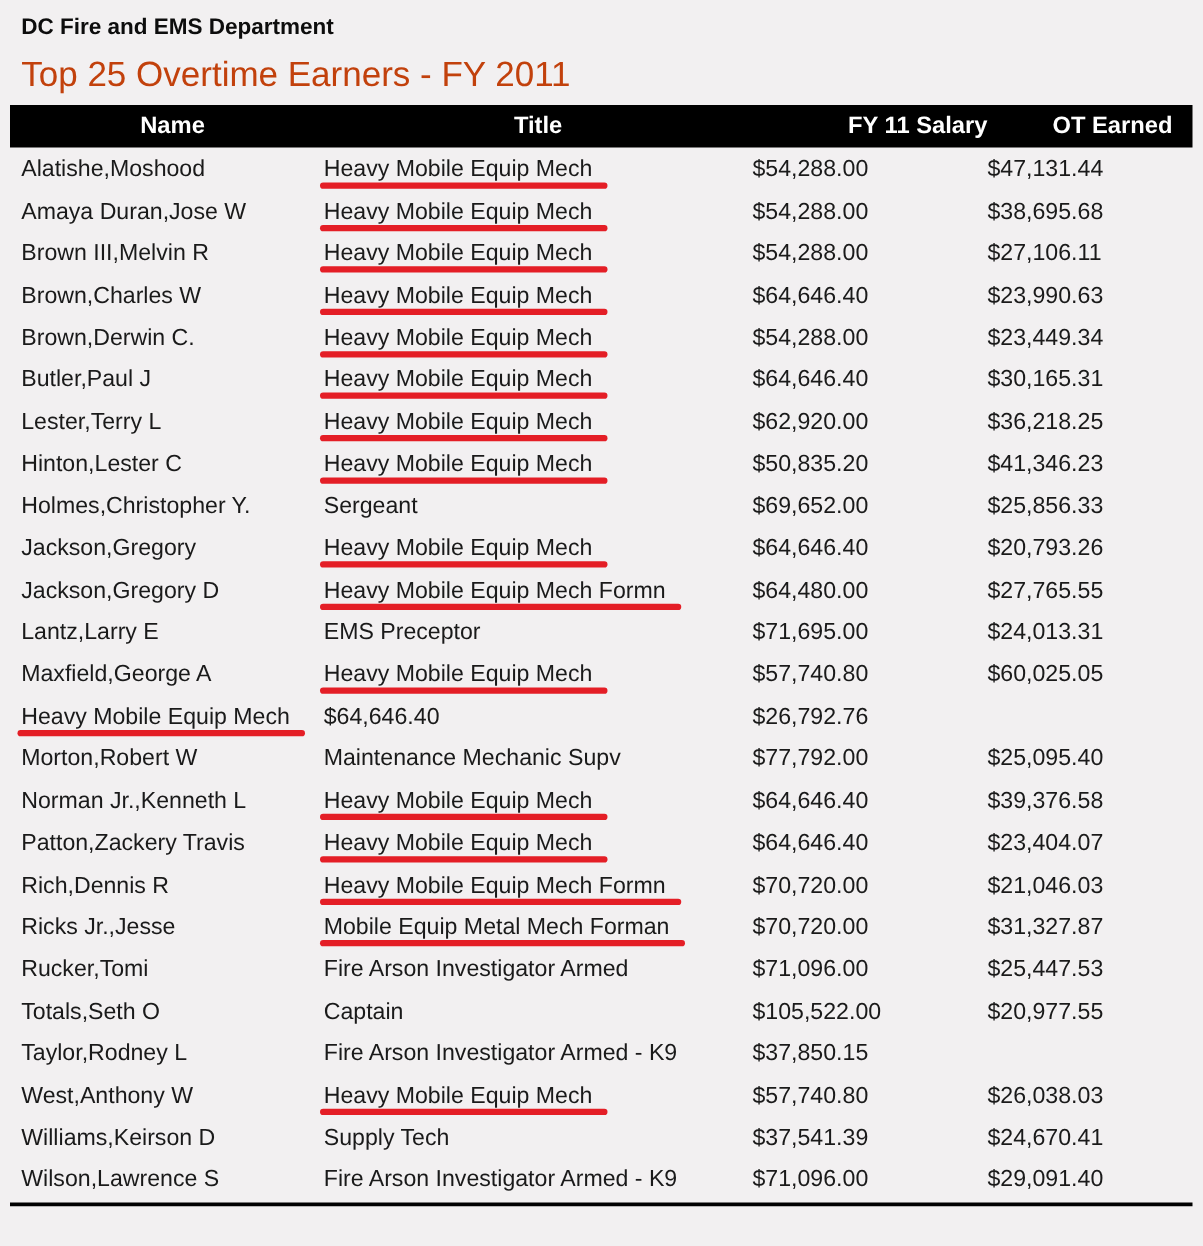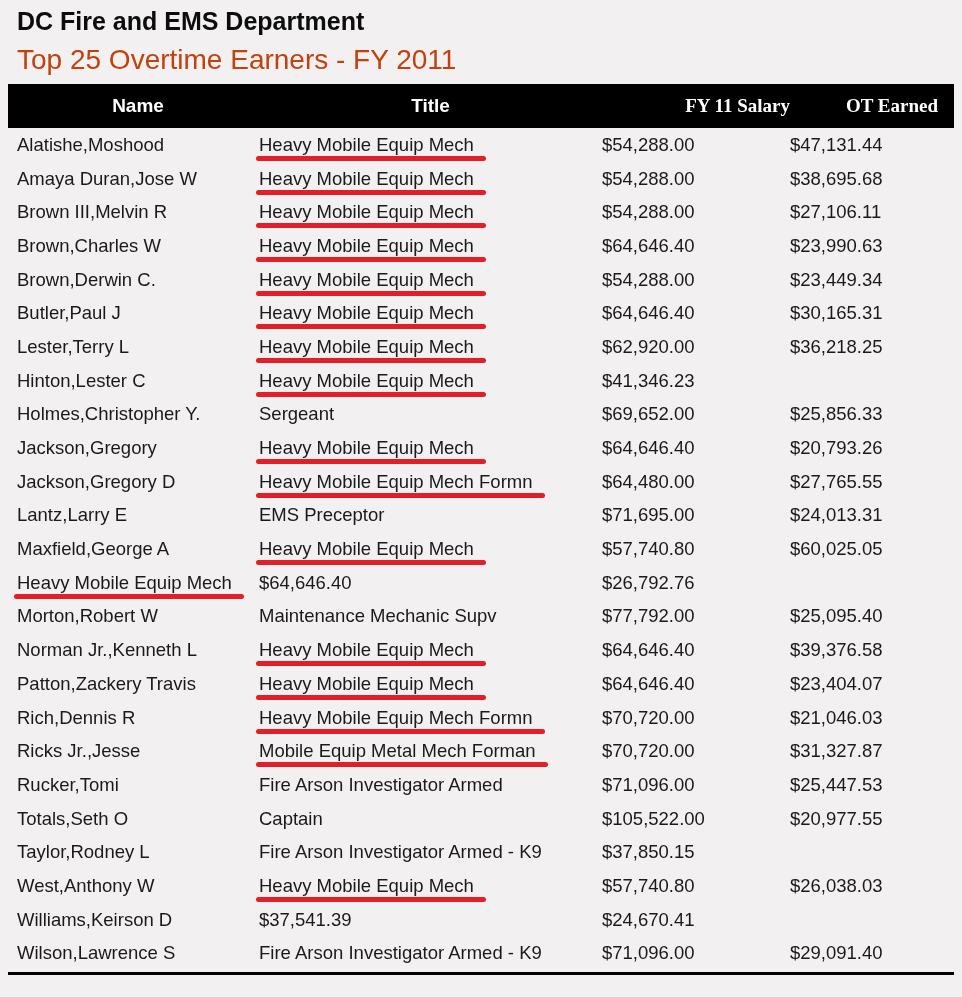--- a/index.html
+++ b/index.html
@@ -12,46 +12,46 @@
   body{
     width:962px;height:997px;
     background:var(--paper);
     font-family:"Liberation Sans","DejaVu Sans",sans-serif;
     color:var(--ink);
     overflow:hidden;
   }
   .page{position:relative;width:962px;height:997px;}
   h1{
     margin:6px 0 0 17px;
-    font-size:25px;line-height:31px;
+    font-size:18px;line-height:31px;
     font-weight:bold;color:#0d0d0d;
   }
   h2{
     margin:8px 15px 10px 17px;
     font-size:28px;line-height:29px;
     font-weight:normal;color:#c2410c;
   }
   .thead,.trow,.totals{
     margin:0 8px;
     display:grid;
     align-items:center;
     padding:0 8px 0 9px;
   }
   .thead,.trow{
     grid-template-columns:242px 343px 188px 156px;
   }
   .thead{
-    height:44px;
+    height:34px;
     background:var(--bar);
     color:#ffffff;
     font-weight:bold;
     font-size:19px;
   }
   .thead .h-name,.thead .h-title{text-align:center;}
-  .thead .h-money{text-align:right;font-family:Liberation Serif, serif;}
+  .thead .h-money{text-align:right;}
   .thead .h-ot{padding-right:8px;}
   .trow{
     height:33.7px;
     font-size:18.5px;
   }
   .c{white-space:nowrap;overflow:visible;}
   .c.money{font-variant-numeric:tabular-nums;}
   .c.ot{padding-right:8px;}
   .tt{position:relative;display:inline-block;}
   .tt.red-underline::after{
@@ -153,20 +153,21 @@
     </div>
     <div class="c money">$62,920.00</div>
     <div class="c money ot">$36,218.25</div>
   </div>
 
   <div class="trow">
     <div class="c">Hinton,Lester C</div>
     <div class="c">
       <span class="tt red-underline">Heavy Mobile Equip Mech</span>
     </div>
+    <div class="c money">$50,835.20</div>
     <div class="c money ot">$41,346.23</div>
   </div>
 
   <div class="trow">
     <div class="c">Holmes,Christopher Y.</div>
     <div class="c">
       <span class="tt">Sergeant</span>
     </div>
     <div class="c money">$69,652.00</div>
     <div class="c money ot">$25,856.33</div>
@@ -291,20 +292,23 @@
     <div class="c">West,Anthony W</div>
     <div class="c">
       <span class="tt red-underline">Heavy Mobile Equip Mech</span>
     </div>
     <div class="c money">$57,740.80</div>
     <div class="c money ot">$26,038.03</div>
   </div>
 
   <div class="trow">
     <div class="c">Williams,Keirson D</div>
+    <div class="c">
+      <span class="tt">Supply Tech</span>
+    </div>
     <div class="c money">$37,541.39</div>
     <div class="c money ot">$24,670.41</div>
   </div>
 
   <div class="trow">
     <div class="c">Wilson,Lawrence S</div>
     <div class="c">
       <span class="tt">Fire Arson Investigator Armed - K9</span>
     </div>
     <div class="c money">$71,096.00</div>

